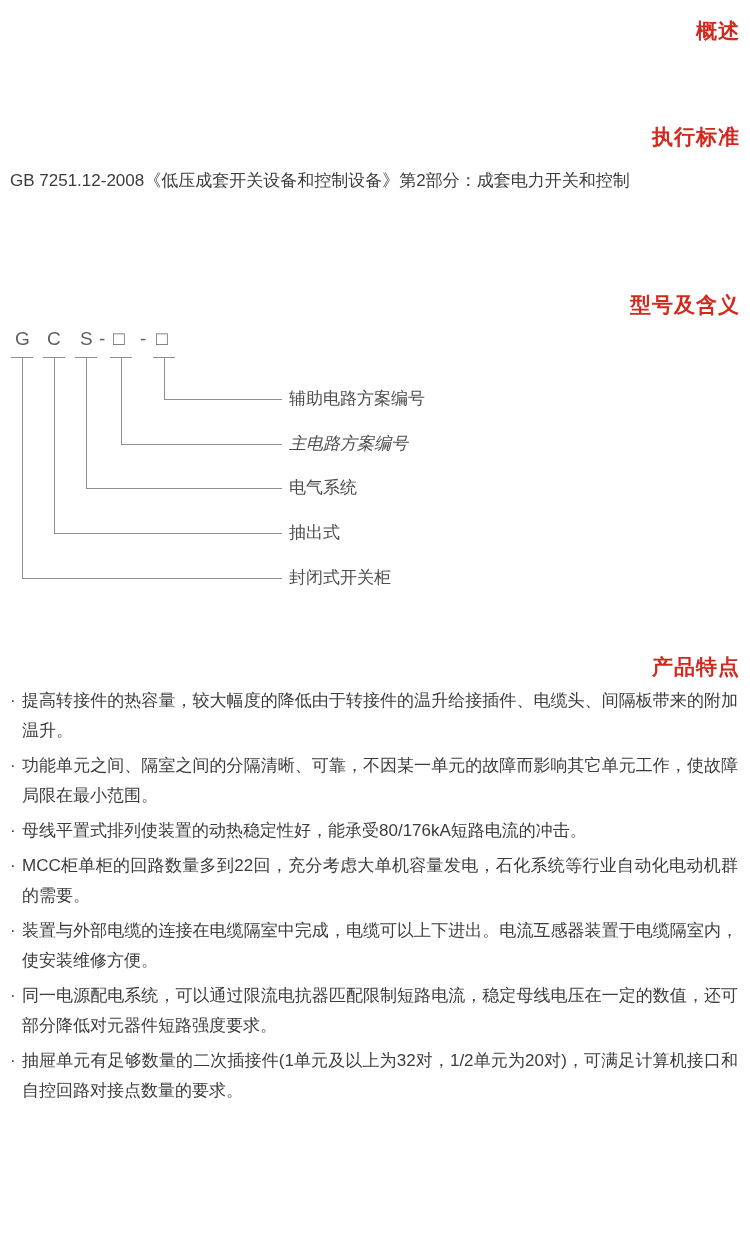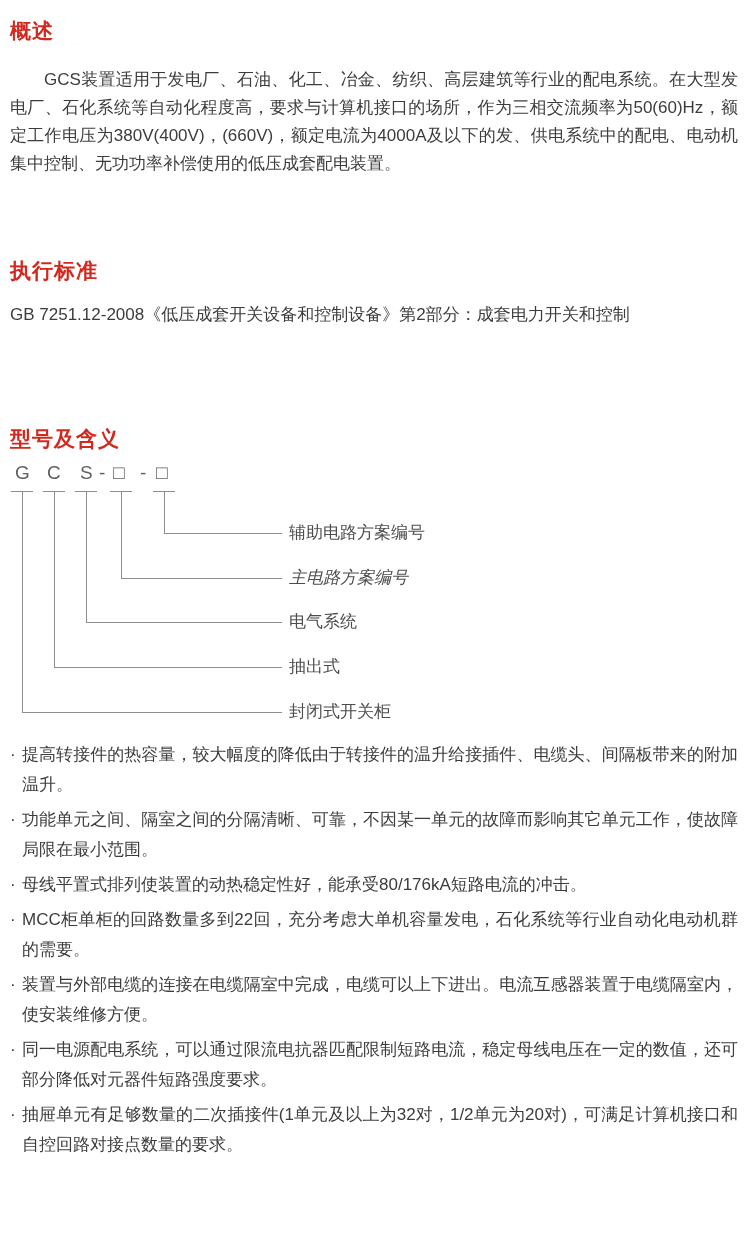--- a/index.html
+++ b/index.html
@@ -13,20 +13,21 @@
     color:#3c3c3c;
   }
   .section-heading {
     margin:0;
     padding:0 10px;
     color:#d2281e;
     font-size:21px;
     font-weight:bold;
     letter-spacing:1px;
     line-height:26px;
+    text-align:right;
   }
   #h-overview { padding-top:18px; }
   #h-standard { margin-top:80px; }
   #h-model   { margin-top:100px; }
   #h-features{ margin-top:54px; }
 
   .para {
     margin:22px 12px 0 10px;
     font-size:17px;
     line-height:28px;
@@ -109,21 +110,20 @@
     position:absolute; left:0; top:0;
     color:#3c3c3c;
   }
 </style>
 </head>
 <body>
 
 <div class="page">
 
   <h2 id="h-overview" class="section-heading">概述</h2>
-  <p class="para">GCS装置适用于发电厂、石油、化工、冶金、纺织、高层建筑等行业的配电系统。在大型发电厂、石化系统等自动化程度高，要求与计算机接口的场所，作为三相交流频率为50(60)Hz，额定工作电压为380V(400V)，(660V)，额定电流为4000A及以下的发、供电系统中的配电、电动机集中控制、无功功率补偿使用的低压成套配电装置。</p>
 
   <h2 id="h-standard" class="section-heading">执行标准</h2>
   <p class="standard-text">GB 7251.12-2008《低压成套开关设备和控制设备》第2部分：成套电力开关和控制</p>
 
   <h2 id="h-model" class="section-heading">型号及含义</h2>
 
   <div class="diagram">
     <span class="code-char ch-0">G</span>
     <span class="code-char ch-1">C</span>
     <span class="code-char ch-2">S</span>
@@ -150,20 +150,21 @@
     <span class="hline hl-draw"></span>
     <span class="hline hl-encl"></span>
 
     <span class="dlabel lb-aux">辅助电路方案编号</span>
     <span class="dlabel lb-main">主电路方案编号</span>
     <span class="dlabel lb-elec">电气系统</span>
     <span class="dlabel lb-draw">抽出式</span>
     <span class="dlabel lb-encl">封闭式开关柜</span>
   </div>
 
+  <h2 id="h-features" class="section-heading">产品特点</h2>
 
   <ul class="features">
     <li>
       <span class="bullet-dot">·</span>
       <span>提高转接件的热容量，较大幅度的降低由于转接件的温升给接插件、电缆头、间隔板带来的附加温升。</span>
     </li>
     <li>
       <span class="bullet-dot">·</span>
       <span>功能单元之间、隔室之间的分隔清晰、可靠，不因某一单元的故障而影响其它单元工作，使故障局限在最小范围。</span>
     </li>

